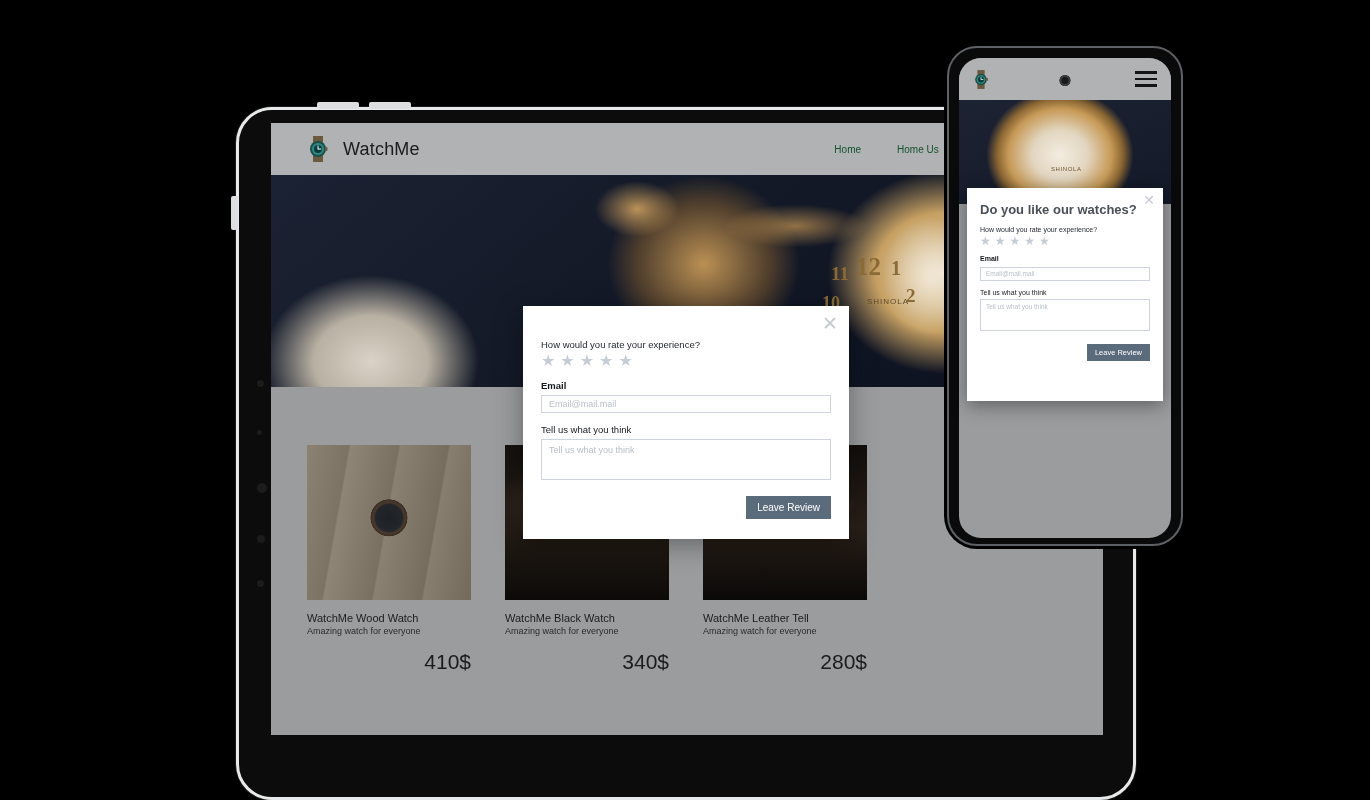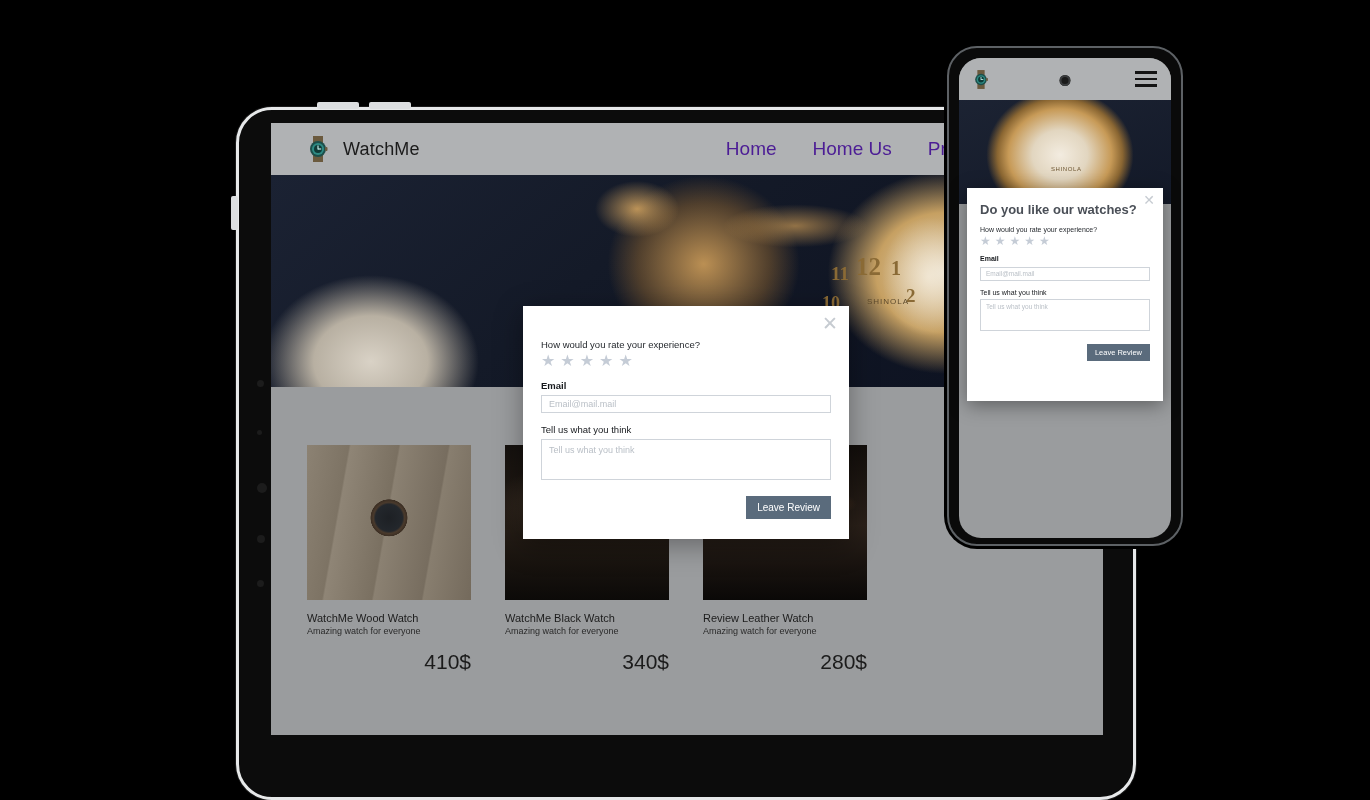--- a/index.html
+++ b/index.html
@@ -43,21 +43,21 @@
 
   
   .site-nav {
     height: 52px; background: #b0b2b4;
     display: flex; align-items: center;
     padding: 0 36px;
   }
   .brand { display: flex; align-items: center; gap: 14px; }
   .brand-name { font-size: 18px; color: #1b1b1b; letter-spacing: .2px; }
   .nav-links { margin-left: auto; display: flex; gap: 36px; padding-right: 4px; }
-  .nav-link { font-size: 19px; color: #4c1d95; white-space: nowrap; }
+  .nav-link { font-size: 10px; color: #14532d; white-space: nowrap; }
 
   .hero { position: relative; height: 212px; overflow: hidden;
           background: #0e1422; }
   .hero-img { position: absolute; inset: 0; }
 
   
   .hero-img::before {
     content: ""; position: absolute; inset: 0;
     background:
       radial-gradient(ellipse 150px 120px at 12% 88%, #d9d2c6 0%, #b8b0a2 38%, rgba(60,58,56,0) 72%),
@@ -276,21 +276,21 @@
           <div class="pprice">410$</div>
         </div>
         <div class="pcard">
           <div class="pimg black"></div>
           <div class="ptitle">WatchMe Black Watch</div>
           <div class="psub">Amazing watch for everyone</div>
           <div class="pprice">340$</div>
         </div>
         <div class="pcard">
           <div class="pimg leather"></div>
-          <div class="ptitle">Review Leather Watch</div>
+          <div class="ptitle">WatchMe Leather Tell</div>
           <div class="psub">Amazing watch for everyone</div>
           <div class="pprice">280$</div>
         </div>
       </div>
 
     </div>
   </div>
 
   <div class="modal">
     <div class="modal-close">✕</div>

